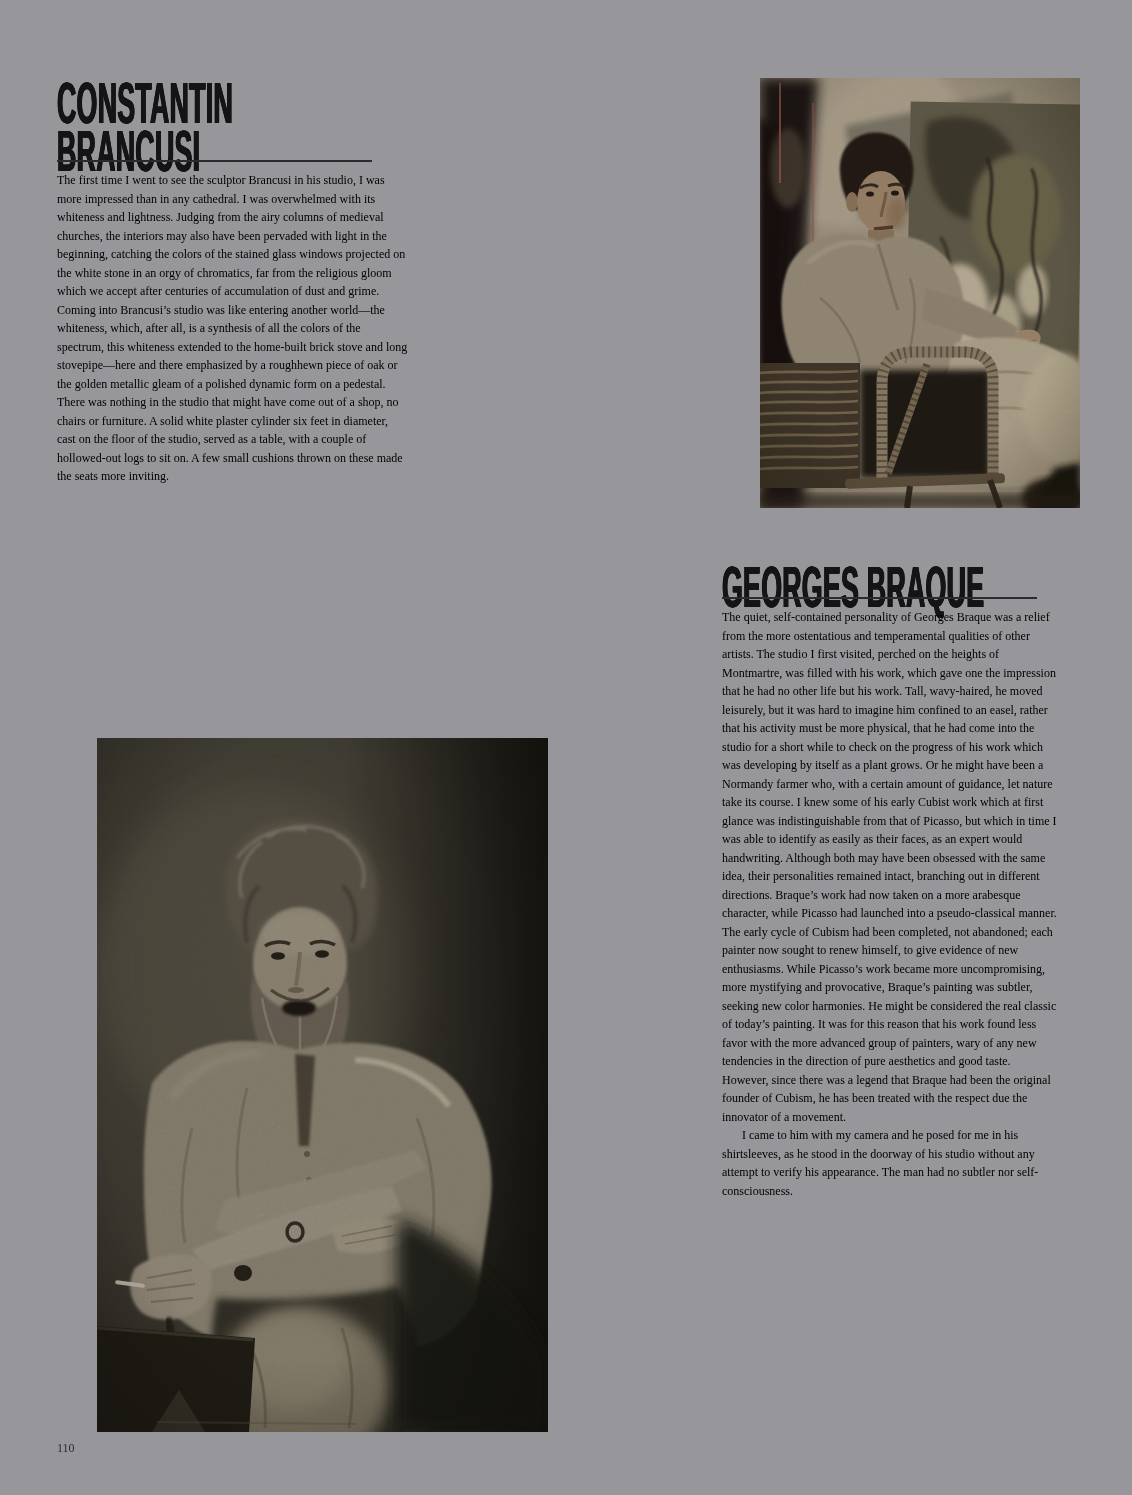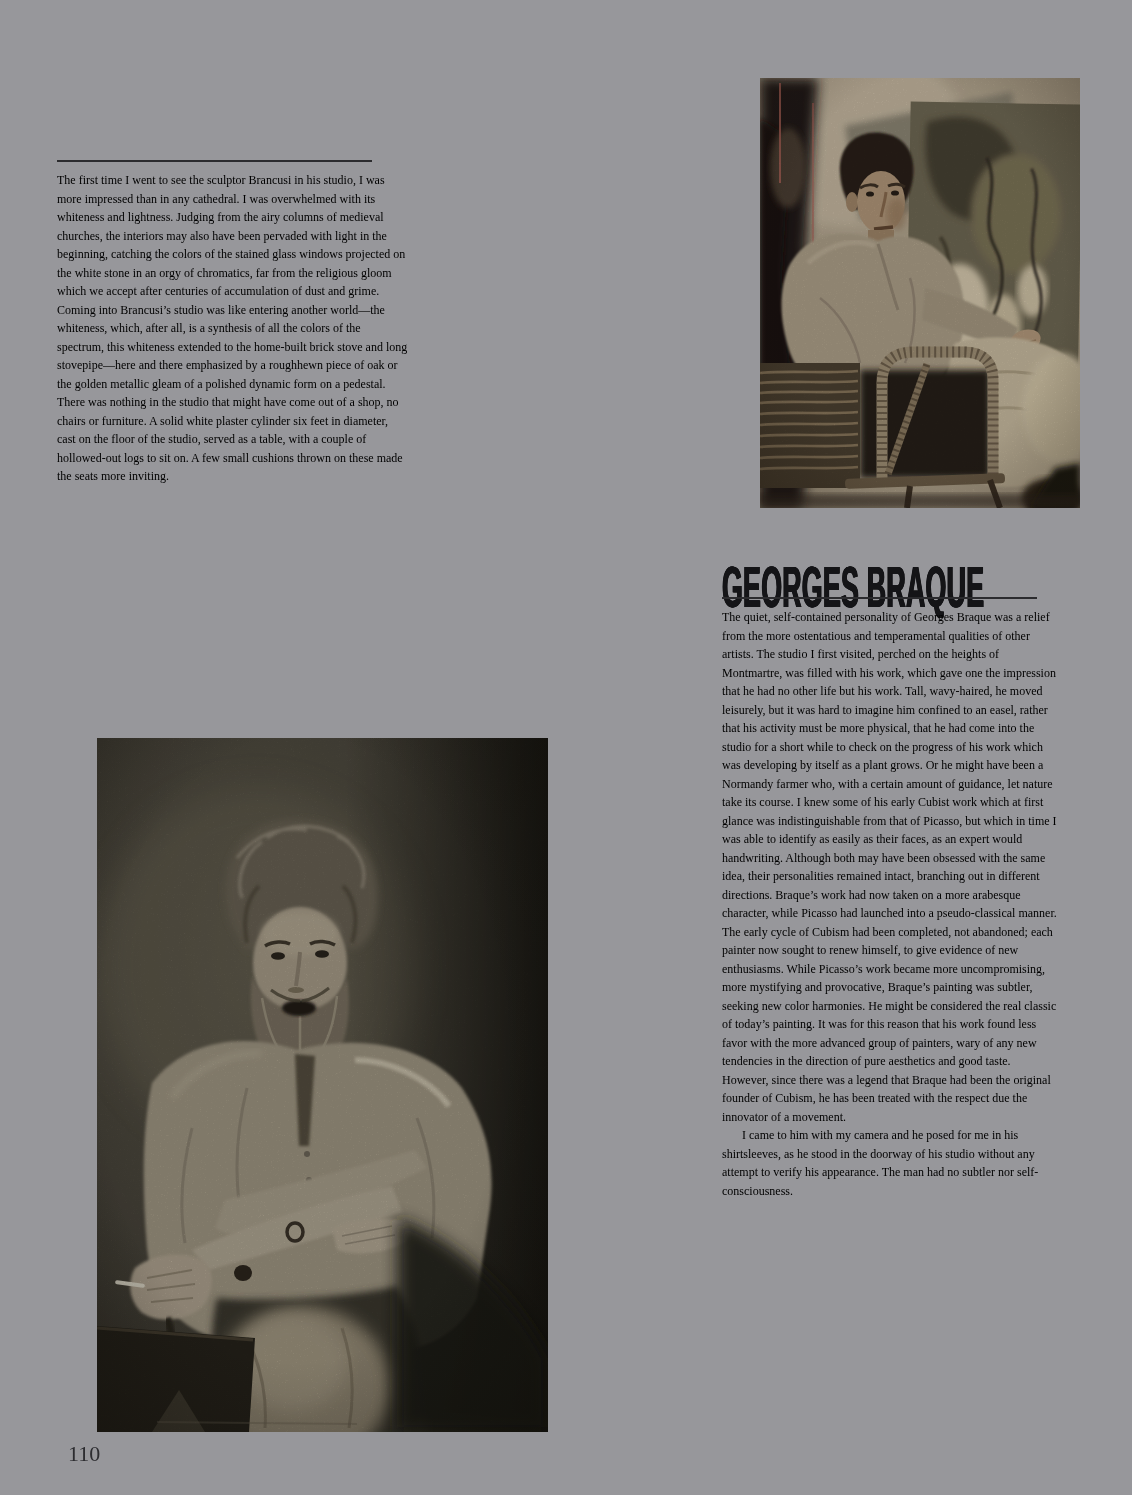--- a/index.html
+++ b/index.html
@@ -49,30 +49,34 @@
   #right-head{left:722px;top:542px;}
   #left-rule{left:57px;top:160px;}
   #right-rule{left:722px;top:597px;}
   
   .photo{position:absolute;line-height:0;}
   #brancusi-photo{left:57px;top:722px;width:451px;height:694px;}
   #braque-photo{left:720px;top:62px;width:320px;height:430px;}
   .photo svg{display:block;}
   
   .folio{
-    position:absolute;left:68px;top:1441px;
-    font-size:22px;color:#2c2c30;
+    position:absolute;left:57px;top:1441px;
+    font-size:12px;color:#2c2c30;
     font-family:"Liberation Serif",serif;
   }
 </style>
 </head>
 <body>
 
 <div class="page">
 
+  <h1 class="headline" id="left-head">
+    <span class="hl">CONSTANTIN</span>
+    <span class="hl">BRANCUSI</span>
+  </h1>
   <div class="rule" id="left-rule"></div>
 
   <div class="bodytext" id="left-body">
     <p>The first time I went to see the sculptor Brancusi in his studio, I was more impressed than in any cathedral. I was overwhelmed with its whiteness and lightness. Judging from the airy columns of medieval churches, the interiors may also have been pervaded with light in the beginning, catching the colors of the stained glass windows projected on the white stone in an orgy of chromatics, far from the religious gloom which we accept after centuries of accumulation of dust and grime. Coming into Brancusi’s studio was like entering another world—the whiteness, which, after all, is a synthesis of all the colors of the spectrum, this whiteness extended to the home-built brick stove and long stovepipe—here and there emphasized by a roughhewn piece of oak or the golden metallic gleam of a polished dynamic form on a pedestal. There was nothing in the studio that might have come out of a shop, no chairs or furniture. A solid white plaster cylinder six feet in diameter, cast on the floor of the studio, served as a table, with a couple of hollowed-out logs to sit on. A few small cushions thrown on these made the seats more inviting.</p>
   </div>
 
   <figure class="photo" id="braque-photo">
     <svg width="320" height="430" viewBox="0 0 320 430">
       <defs>
         <filter id="bb1">

